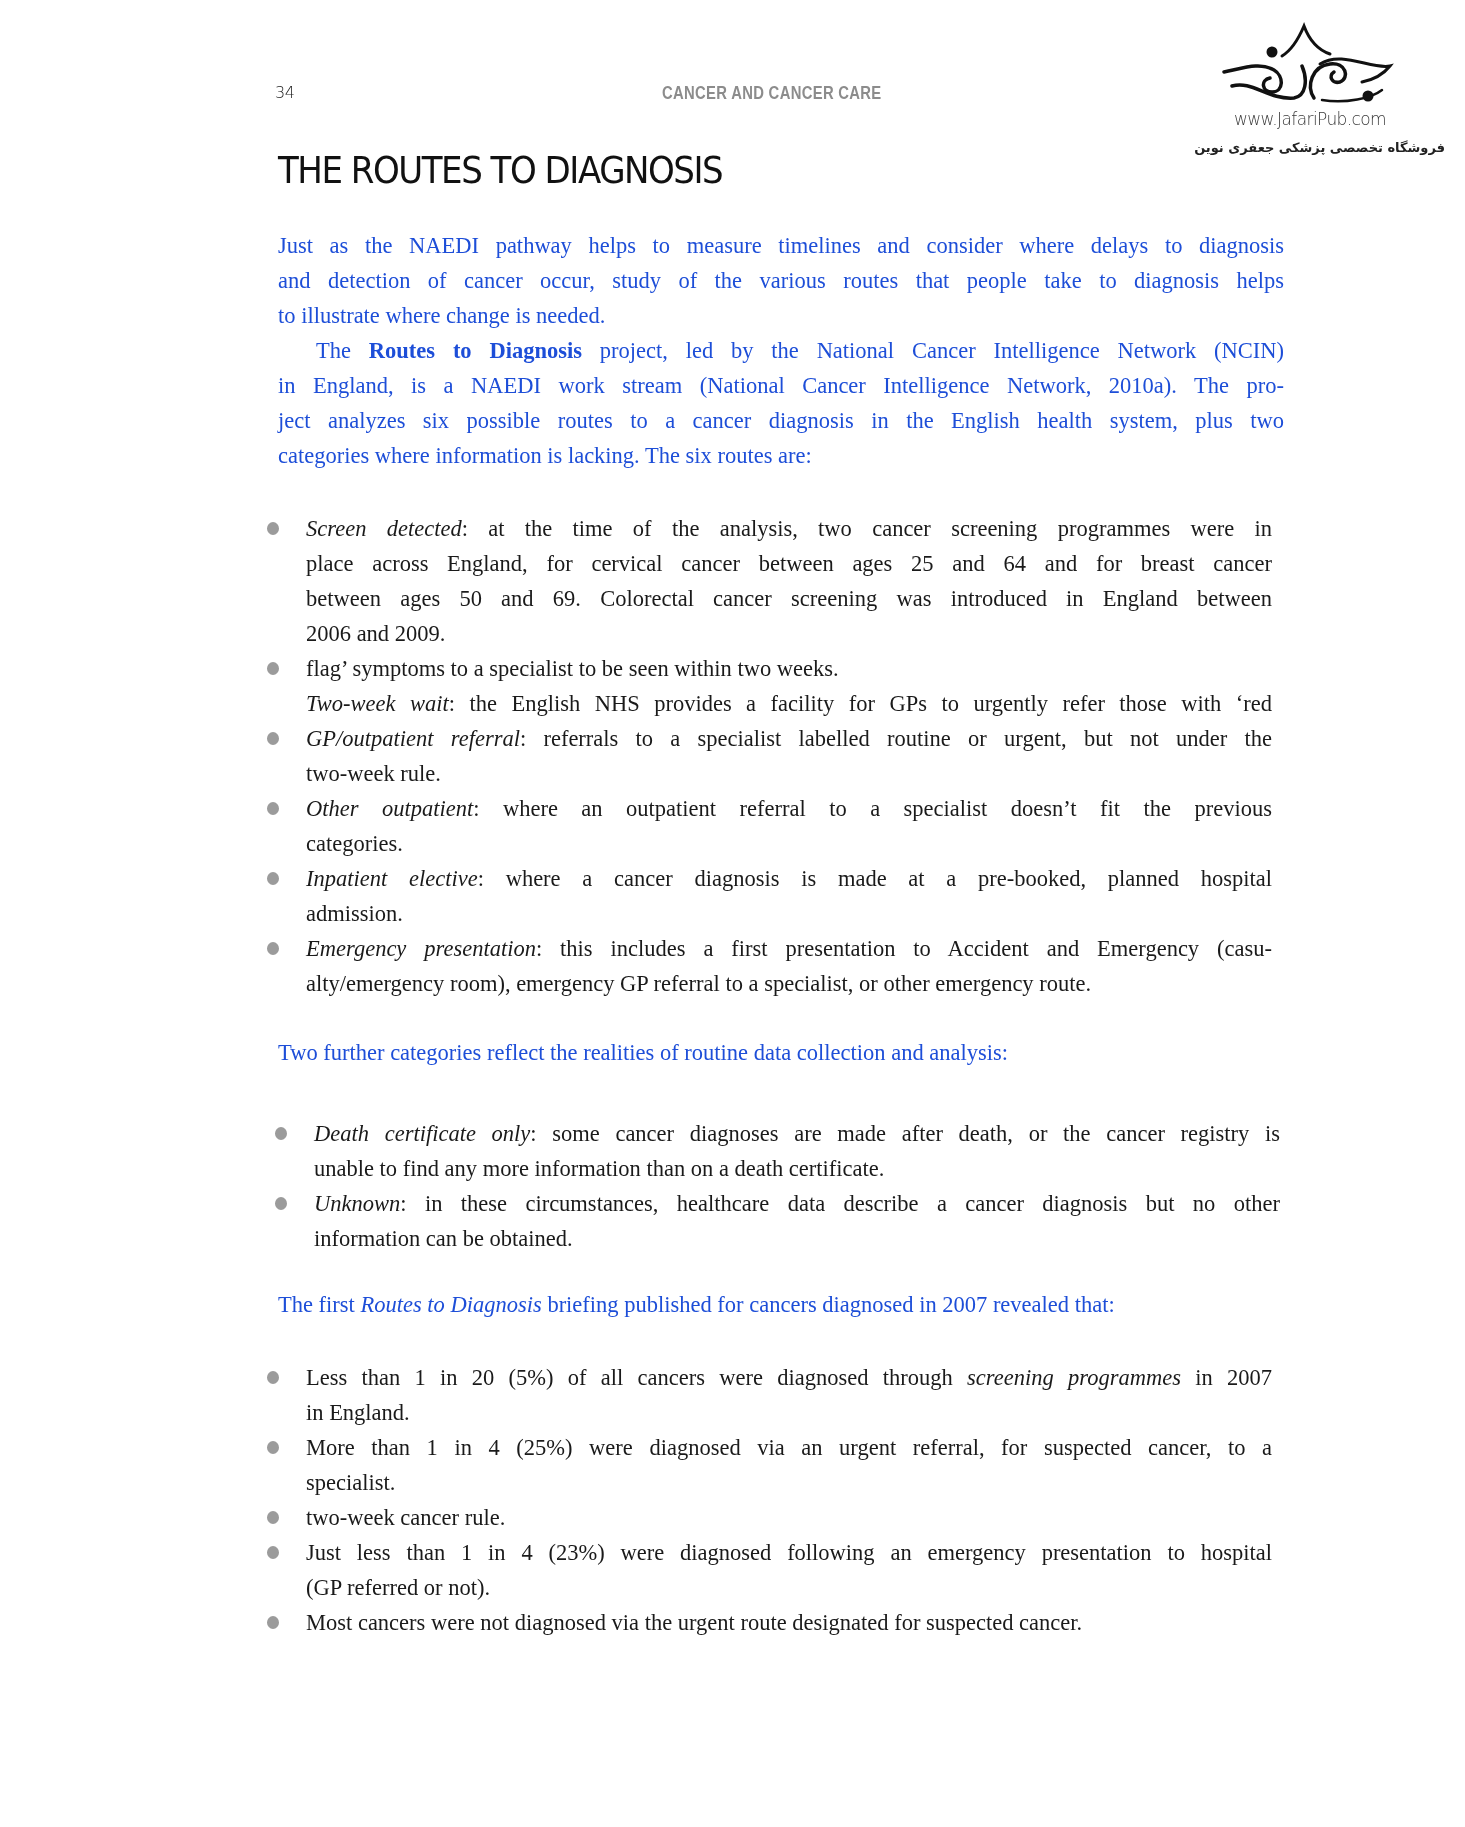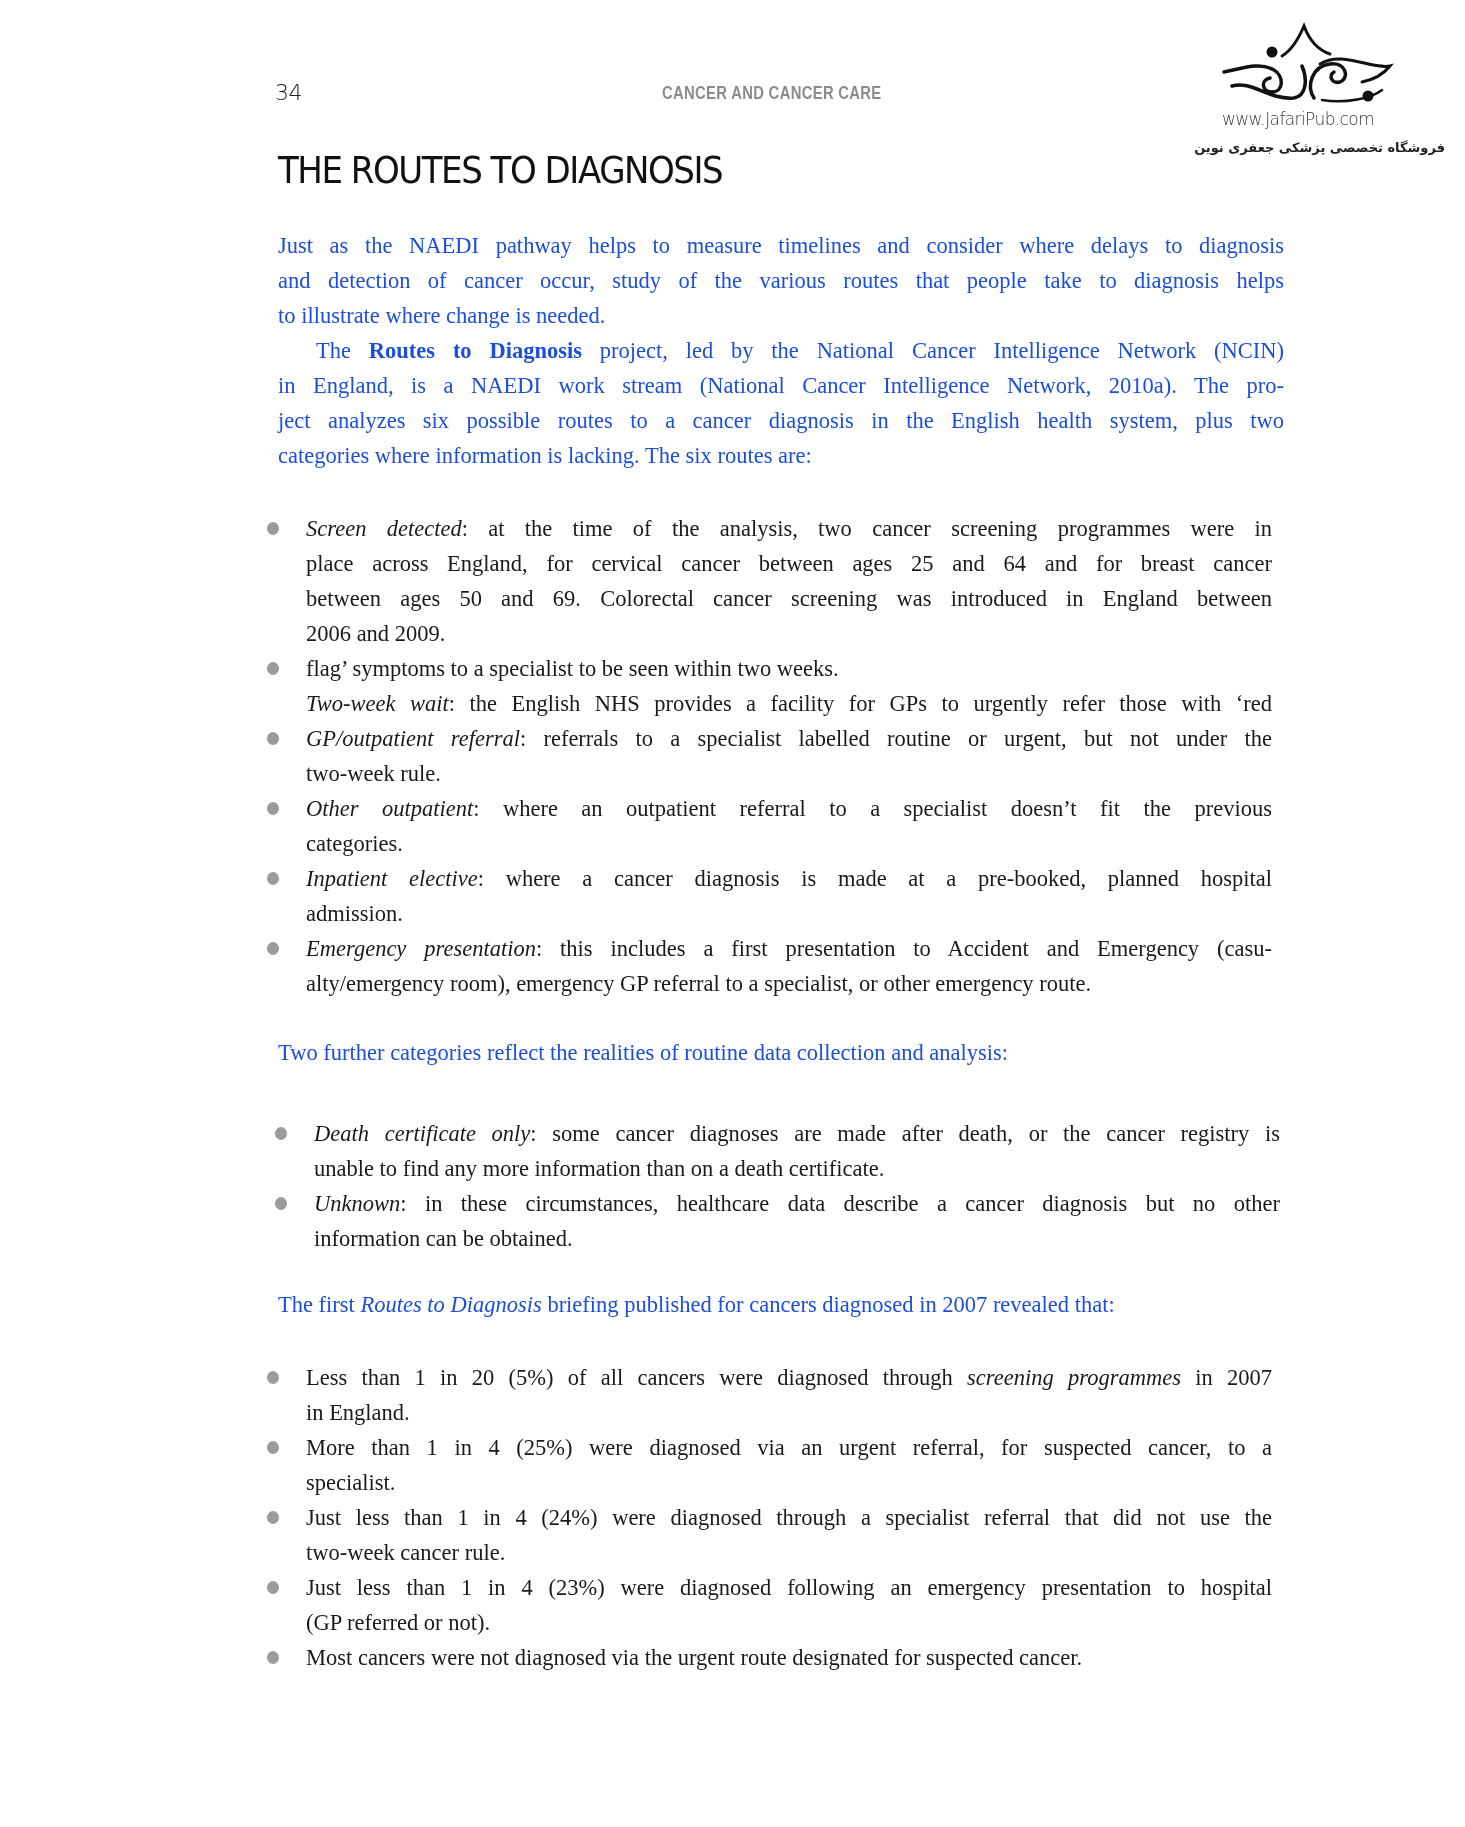--- a/index.html
+++ b/index.html
@@ -1,25 +1,25 @@
 <!DOCTYPE html>
 <html><head>
 <meta charset="utf-8">
 <style>
   html, body { margin: 0; padding: 0; background: #ffffff; }
   body { width: 1465px; height: 1827px; position: relative; overflow: hidden; color: #1a1a1a; }
   .abs { position: absolute; }
 
-  .page-number { left: 275px; top: 78px; font-family: "DejaVu Sans", sans-serif; font-size: 22px; font-weight: 300; color: #222; letter-spacing: -0.5px; line-height: 30px; }
+  .page-number { left: 275px; top: 78px; font-family: "DejaVu Sans", sans-serif; font-size: 16px; font-weight: 300; color: #222; letter-spacing: -0.5px; line-height: 30px; }
   .running-head { left: 662px; top: 82px; width: 240px; font-family: "Liberation Sans", sans-serif; font-weight: bold; font-size: 19px; line-height: 22px; color: #8c8c8c; letter-spacing: 0.4px; transform: scaleX(0.78); transform-origin: left top; white-space: nowrap; }
 
   .section-title { left: 278px; top: 149px; font-family: "DejaVu Sans", sans-serif; font-size: 37px; line-height: 44px; color: #111; letter-spacing: -1.6px; white-space: nowrap; transform: scaleX(0.92); transform-origin: left top; }
 
   .logo { left: 1222px; top: 20px; width: 172px; height: 86px; }
-  .logo-url { left: 1222px; top: 108px; width: 176px; text-align: left; font-family: "DejaVu Sans", sans-serif; font-size: 17px; line-height: 22px; color: #3a3a3a; letter-spacing: -0.6px; font-weight: 300; white-space: nowrap; }
+  .logo-url { left: 1222px; top: 108px; width: 176px; text-align: center; font-family: "DejaVu Sans", sans-serif; font-size: 17px; line-height: 22px; color: #3a3a3a; letter-spacing: -0.6px; font-weight: 300; white-space: nowrap; }
   .logo-tagline { left: 1195px; top: 138px; width: 250px; text-align: right; font-family: "DejaVu Sans", sans-serif; font-size: 13px; line-height: 20px; color: #222; font-weight: bold; white-space: nowrap; direction: rtl; }
 
   .body-text { left: 278px; width: 1006px; font-family: "Liberation Serif", serif; font-size: 22.5px; color: #1d4ed8; }
   .line { height: 35px; line-height: 35px; white-space: nowrap; text-align: justify; text-align-last: justify; }
   .line.last { text-align-last: left; }
   .indent { padding-left: 38px; }
   .it { font-style: italic; }
   .bd { font-weight: bold; }
 
   .bullet-list { left: 266px; width: 1006px; font-family: "Liberation Serif", serif; font-size: 22.5px; color: #1a1a1a; }
@@ -132,21 +132,20 @@
       <div class="line"><span>Less than 1 in 20 (5%) of all cancers were diagnosed through </span><span class="it">screening programmes</span><span> in 2007</span></div>
       <div class="line last"><span>in England.</span></div>
     </li>
     <li class="bullet-item">
       <span class="bullet-dot"></span>
       <div class="line"><span>More than 1 in 4 (25%) were diagnosed via an urgent referral, for suspected cancer, to a</span></div>
       <div class="line last"><span>specialist.</span></div>
     </li>
     <li class="bullet-item">
       <span class="bullet-dot"></span>
-      <div class="line"><span>Just less than 1 in 4 (24%) were diagnosed through a specialist referral that did not use the</span></div>
       <div class="line last"><span>two-week cancer rule.</span></div>
     </li>
     <li class="bullet-item">
       <span class="bullet-dot"></span>
       <div class="line"><span>Just less than 1 in 4 (23%) were diagnosed following an emergency presentation to hospital</span></div>
       <div class="line last"><span>(GP referred or not).</span></div>
     </li>
     <li class="bullet-item">
       <span class="bullet-dot"></span>
       <div class="line last"><span>Most cancers were not diagnosed via the urgent route designated for suspected cancer.</span></div>

